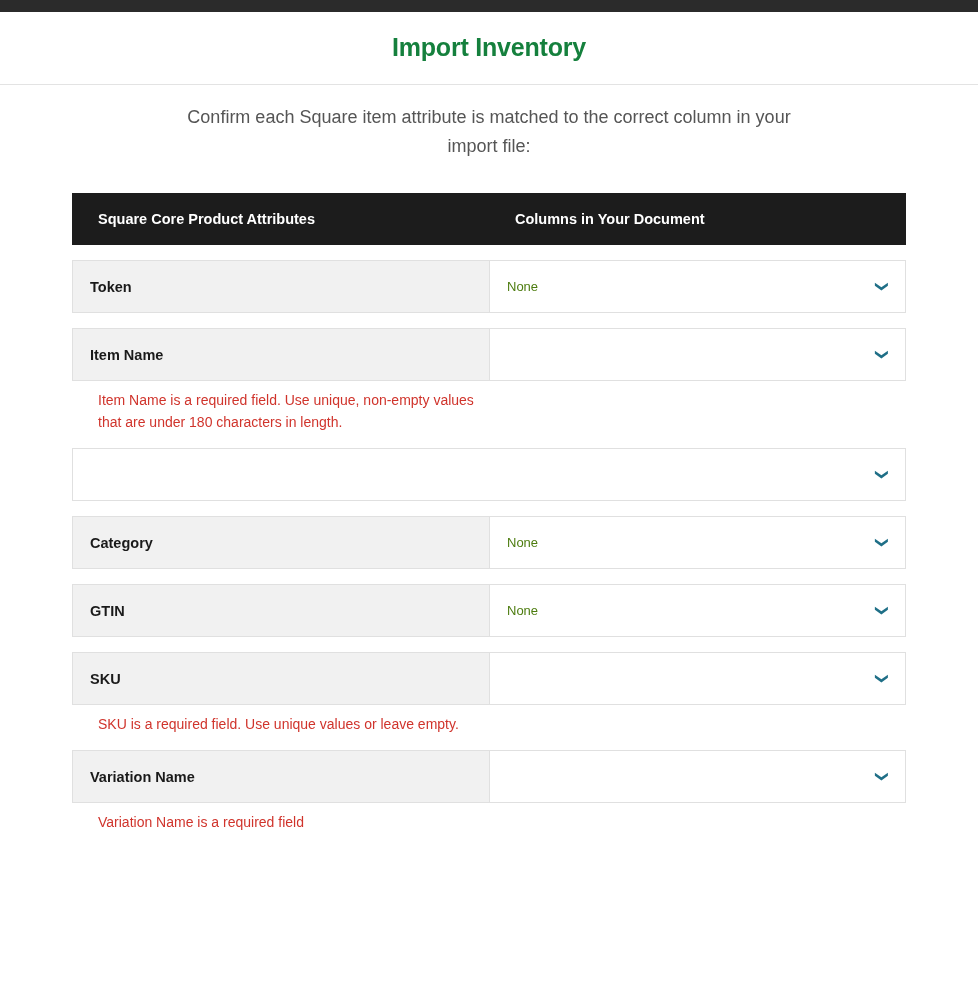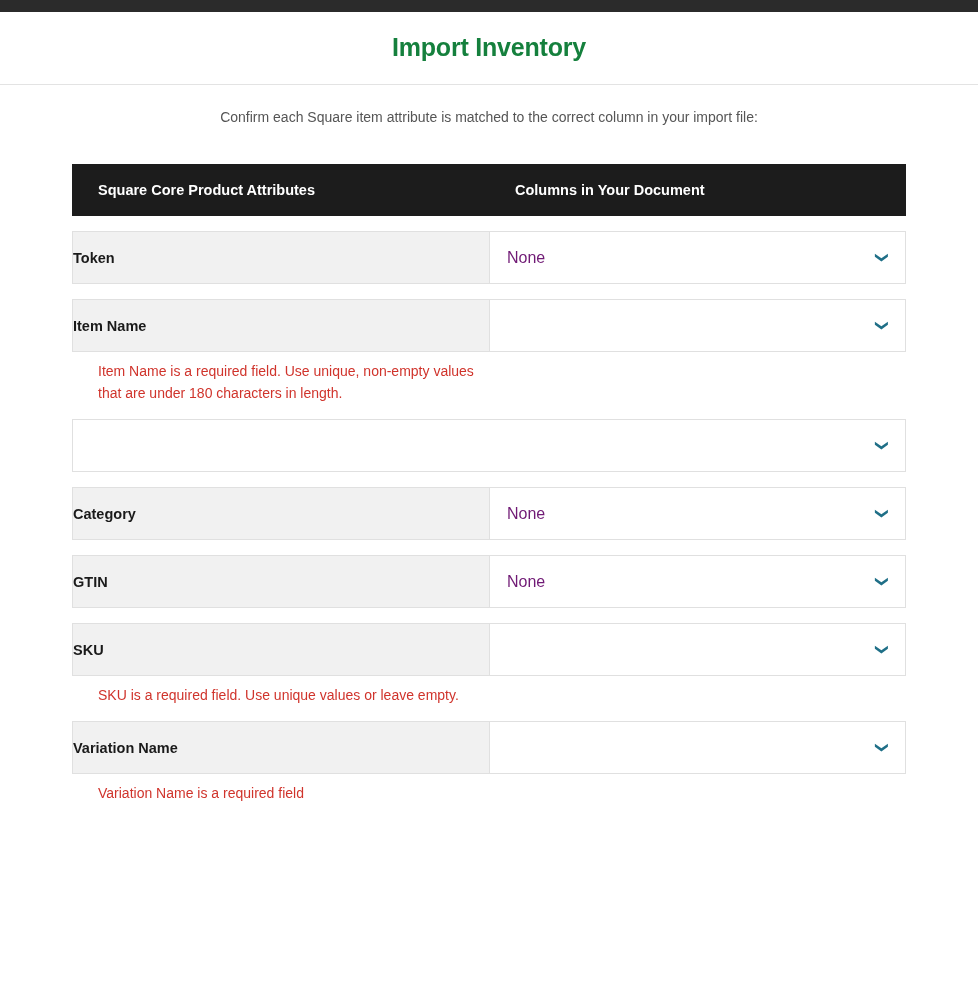--- a/index.html
+++ b/index.html
@@ -23,21 +23,21 @@
     margin: 21px 0 0 0;
     letter-spacing: -0.2px;
   }
   .title-rule {
     margin-top: 22px;
     border-bottom: 1px solid #e3e3e3;
     width: 100%;
   }
   .subtitle {
     text-align: center;
-    font-size: 14px;
+    font-size: 18px;
     line-height: 29px;
     color: #555555;
     margin: 18px auto 0 auto;
     max-width: 640px;
     font-weight: normal;
   }
   .table-wrap {
     width: 834px;
     margin: 32px auto 16px auto;
   }
@@ -62,36 +62,37 @@
     border: 1px solid #e0e0e0;
     margin-top: 15px;
     background: #ffffff;
   }
   .row .attr {
     width: 417px;
     background: #f1f1f1;
     border-right: 1px solid #e0e0e0;
     display: flex;
     align-items: center;
+    padding-left: 17px;
     font-size: 14.5px;
     font-weight: bold;
     color: #1a1a1a;
   }
   .row .select {
     flex: 1;
     display: flex;
     align-items: center;
     justify-content: space-between;
     padding: 0 17px 0 17px;
     background: #ffffff;
     cursor: pointer;
   }
   .select .value {
-    font-size: 16px;
-    color: #701a75;
+    font-size: 13px;
+    color: #4d7c0f;
   }
   .select .value.empty { color: transparent; }
   .chev {
     color: #1f6f87;
     font-size: 13px;
     line-height: 1;
     display: inline-block;
     transform: scaleX(1.35);
   }
   .error {

